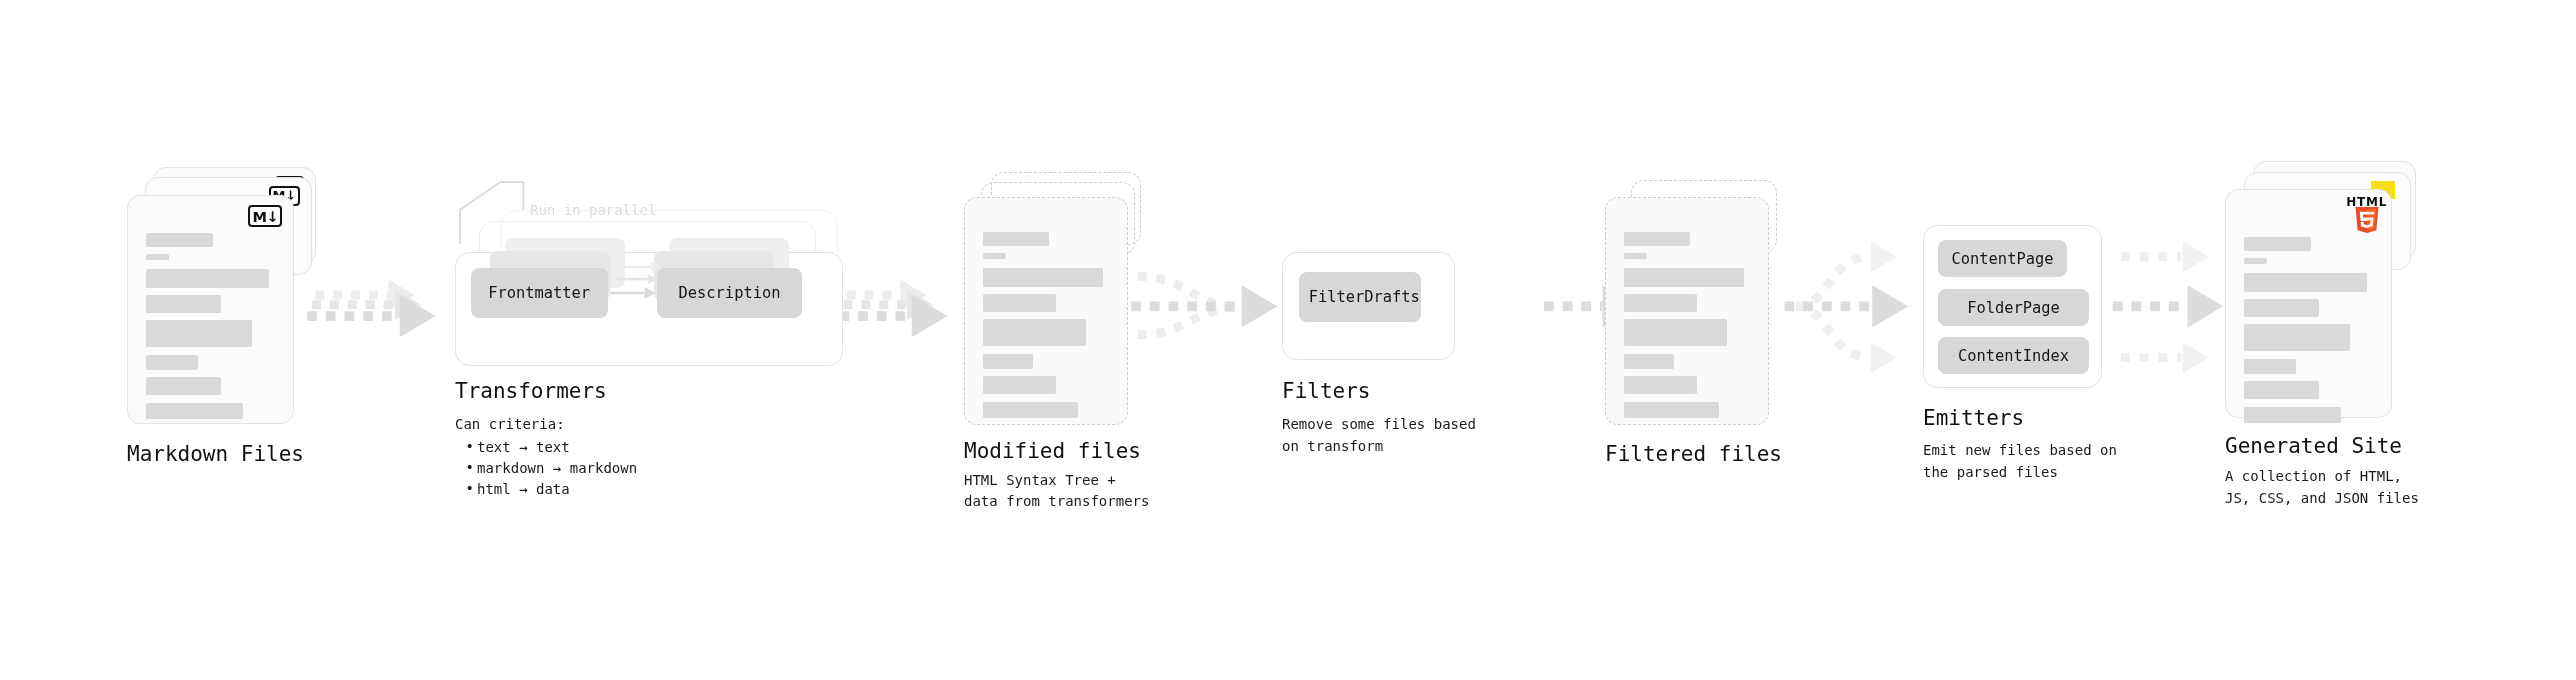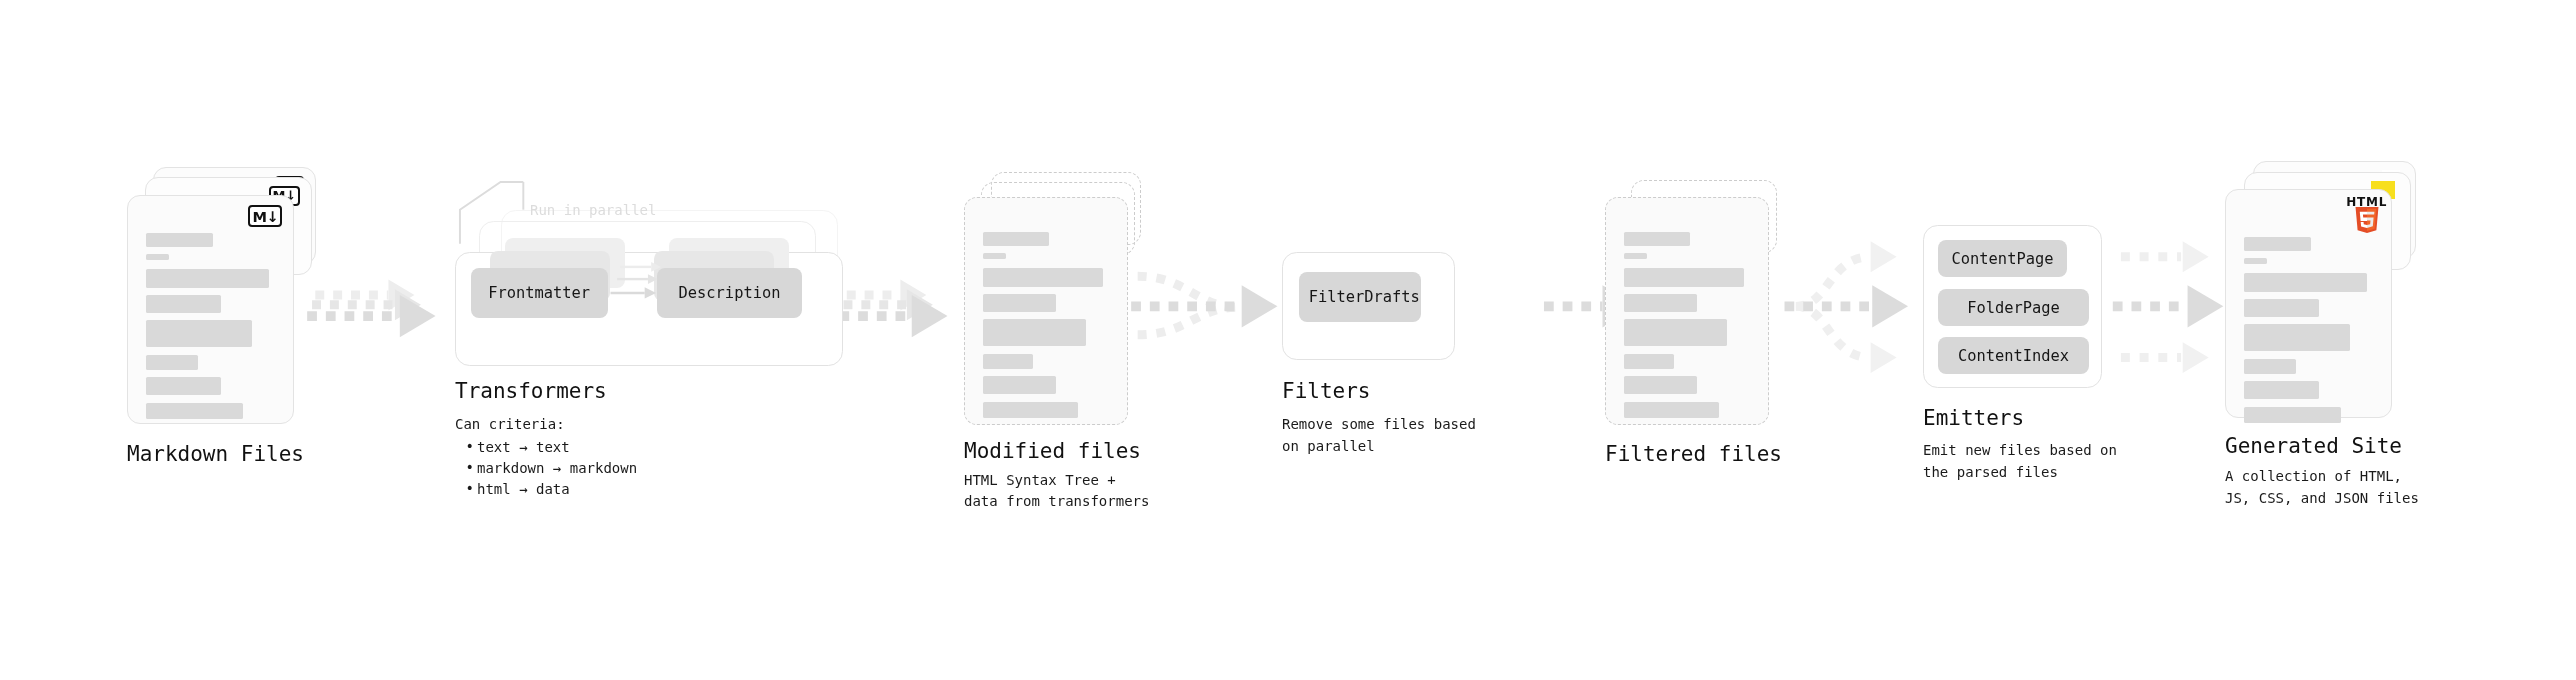--- a/index.html
+++ b/index.html
@@ -253,21 +253,21 @@
     <div class="desc" style="left:964px;top:470px;">HTML Syntax Tree +</div>
     <div class="desc" style="left:964px;top:491px;">data from transformers</div>
   </div>
 
   <div class="node">
     <div class="group" style="left:1282px;top:252px;width:173px;height:108px;">
       <div class="chip" style="left:16.3px;top:18.7px;width:122px;height:50px;padding-left:8px;">FilterDrafts</div>
     </div>
     <div class="title" style="left:1282px;top:379px;">Filters</div>
     <div class="desc" style="left:1282px;top:414px;">Remove some files based</div>
-    <div class="desc" style="left:1282px;top:436px;">on parallel</div>
+    <div class="desc" style="left:1282px;top:436px;">on transform</div>
   </div>
 
   <div class="node">
     <div class="card dashed" style="left:1631px;top:180px;width:146px;height:73px;background:transparent;"></div>
     <div class="card dashed" style="left:1605px;top:197px;width:164px;height:228px;">
       <div class="lines" style="top:34px;">
         <div class="ln" style="width:52%;height:14px;"></div>
         <div class="ln" style="width:18%;height:5.7px;margin-bottom:9px;"></div>
         <div class="ln" style="width:95%;height:18.7px;"></div>
         <div class="ln" style="width:58%;height:18px;"></div>

